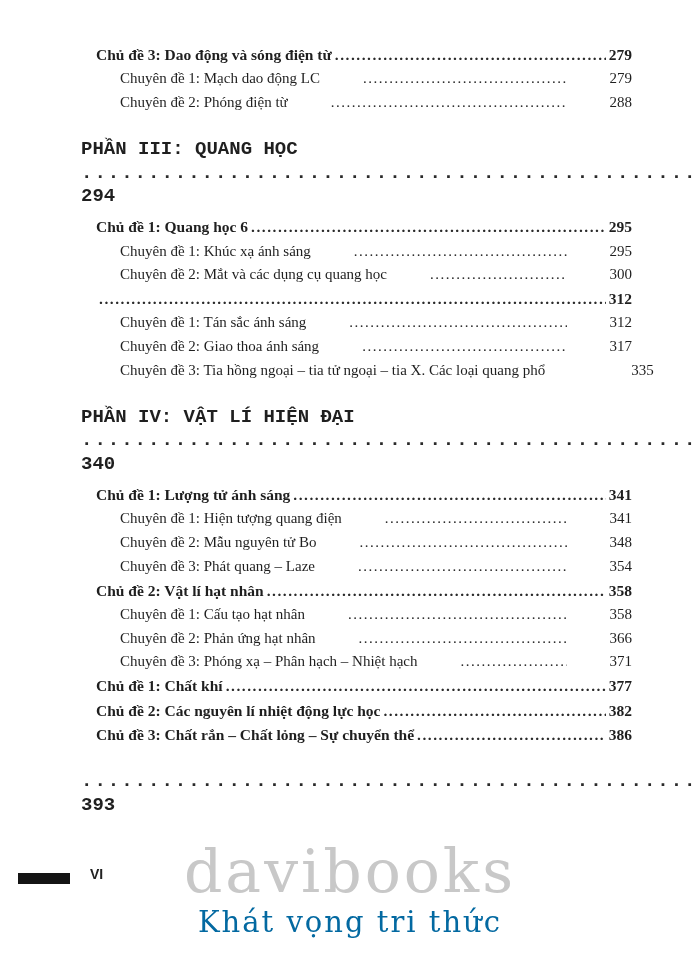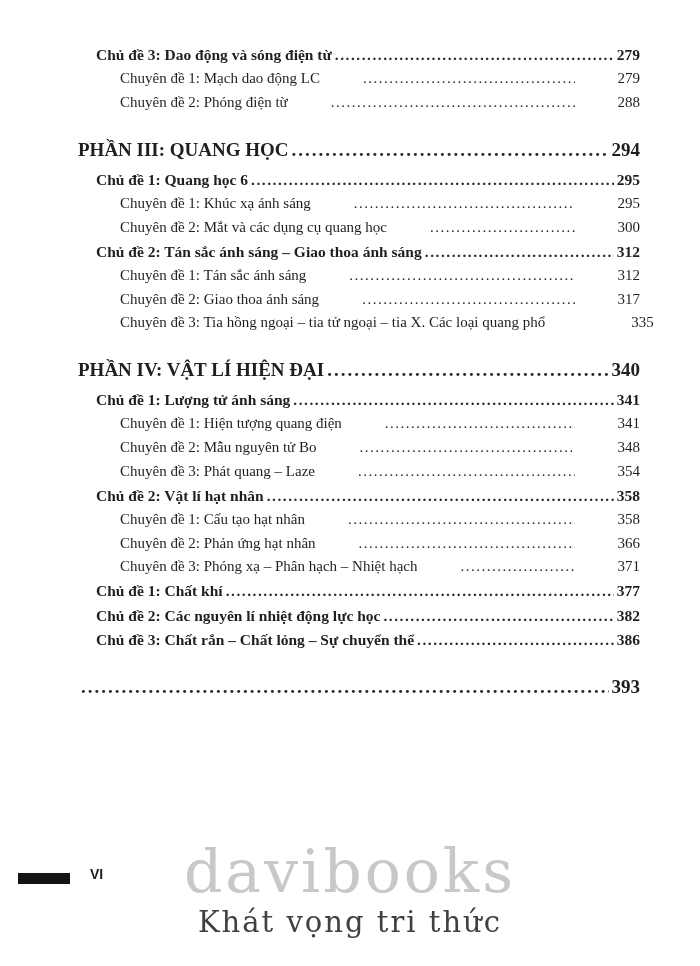--- a/index.html
+++ b/index.html
@@ -7,21 +7,21 @@
     width: 700px; height: 966px;
     background: #ffffff;
     font-family: "Liberation Serif", serif;
     color: #1f1f1f;
     position: relative;
     overflow: hidden;
   }
   .page { position: absolute; inset: 0; }
   .toc {
     position: absolute;
-    top: 40px; left: 78px; right: 60px;
+    top: 40px; left: 78px; right: 68px;
   }
   .row {
     display: flex;
     align-items: baseline;
     margin: 5px 0;
     font-size: 15px;
     line-height: 1.25;
   }
   .row .label { white-space: nowrap; }
   .row .dots {
@@ -31,25 +31,26 @@
     margin: 0 3px;
     color: #2a2a2a;
   }
   .row .dots::after {
     content: "........................................................................................................................................................................................................";
     letter-spacing: 1.5px;
   }
   .row .pagenum { white-space: nowrap; }
 
   .row.part {
-    font-family: Liberation Serif, serif;
+    font-family: Liberation Mono, monospace;
     font-weight: bold;
     font-size: 19px;
     margin-top: 26px;
     margin-bottom: 8px;
+    flex-direction: column;
   }
   .row.part .dots::after { letter-spacing: 2px; }
 
   .row.topic {
     font-weight: bold;
     padding-left: 18px;
     font-size: 15.5px;
   }
   .row.sub {
     padding-left: 42px;
@@ -82,21 +83,21 @@
   .watermark .wm-main {
     font-family: "DejaVu Serif", serif;
     font-size: 60px;
     line-height: 1.05;
     letter-spacing: 3px;
   }
   .watermark .wm-sub {
     font-family: "DejaVu Serif", serif;
     font-size: 29px;
     letter-spacing: 2px;
-    color: #404040;
+    color: #0369a1;
     margin-top: 2px;
   }
 </style>
 </head>
 <body>
 
 <div class="page">
 
   <div class="toc" id="toc-root">
       <div class="row topic">
@@ -128,21 +129,20 @@
         <span class="label">Chuyên đề 1: Khúc xạ ánh sáng</span>
         <span class="dots"></span>
         <span class="pagenum">295</span>
       </div>
       <div class="row sub">
         <span class="label">Chuyên đề 2: Mắt và các dụng cụ quang học</span>
         <span class="dots"></span>
         <span class="pagenum">300</span>
       </div>
       <div class="row topic">
-        <span class="label">Chủ đề 2: Tán sắc ánh sáng – Giao thoa ánh sáng</span>
         <span class="dots"></span>
         <span class="pagenum">312</span>
       </div>
       <div class="row sub">
         <span class="label">Chuyên đề 1: Tán sắc ánh sáng</span>
         <span class="dots"></span>
         <span class="pagenum">312</span>
       </div>
       <div class="row sub">
         <span class="label">Chuyên đề 2: Giao thoa ánh sáng</span>

